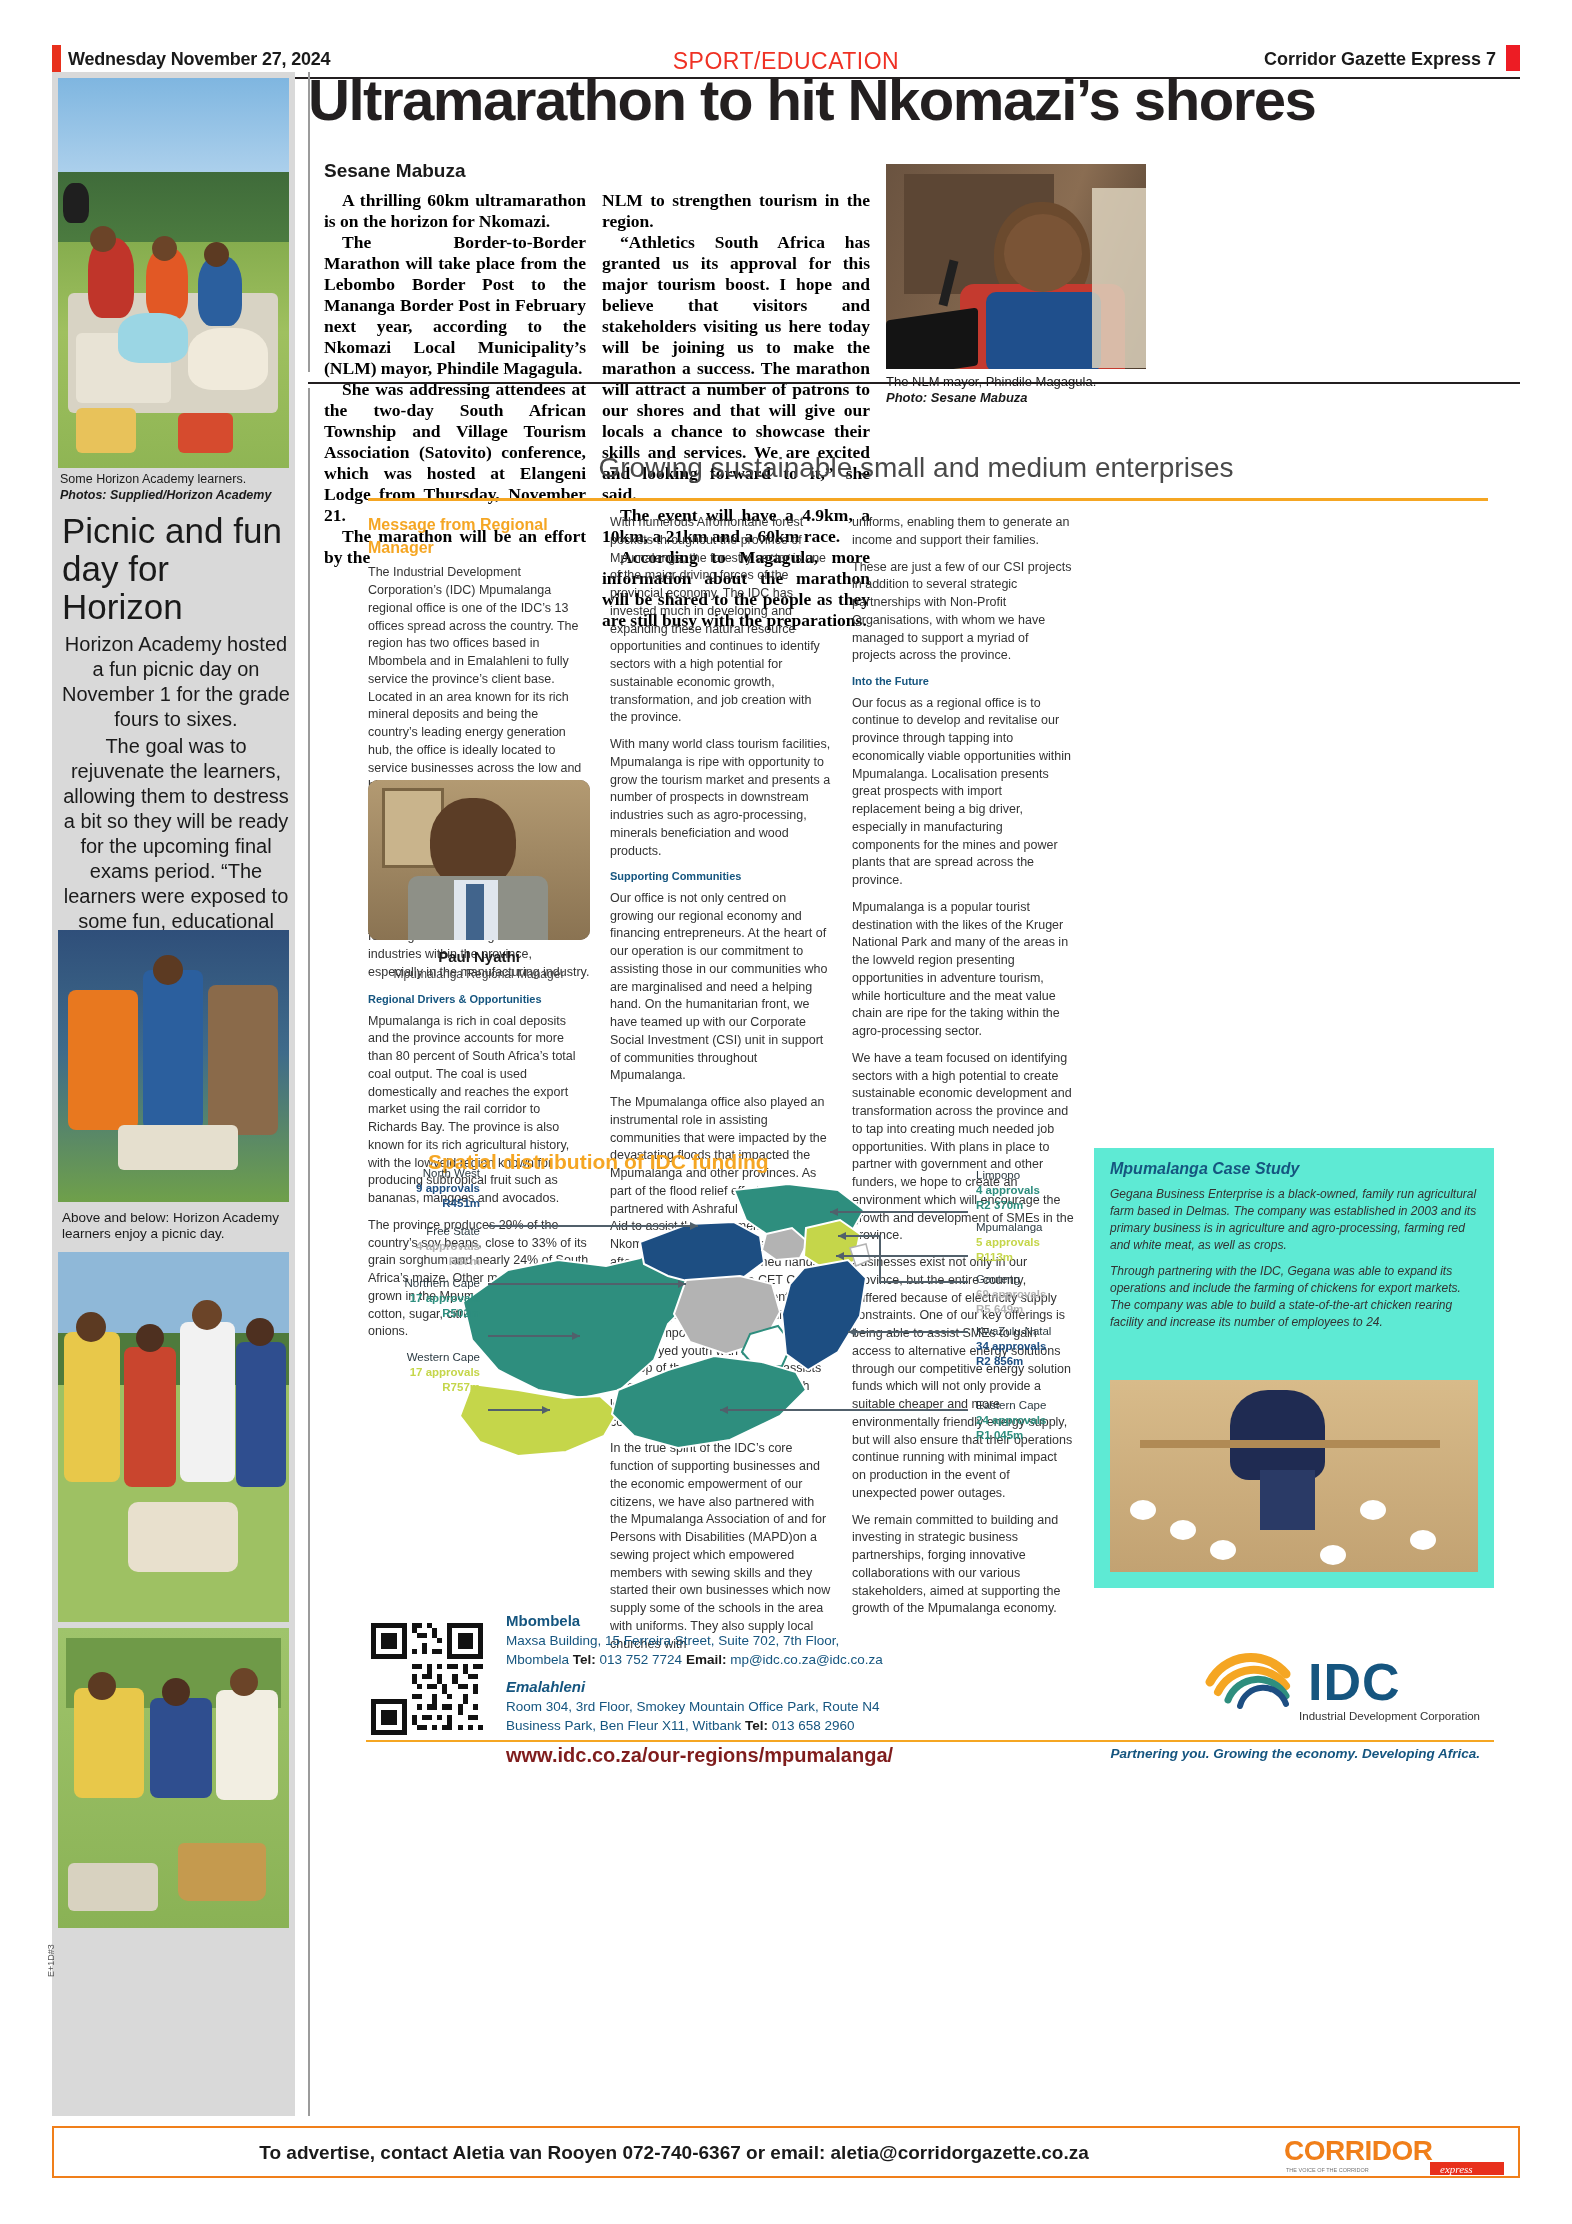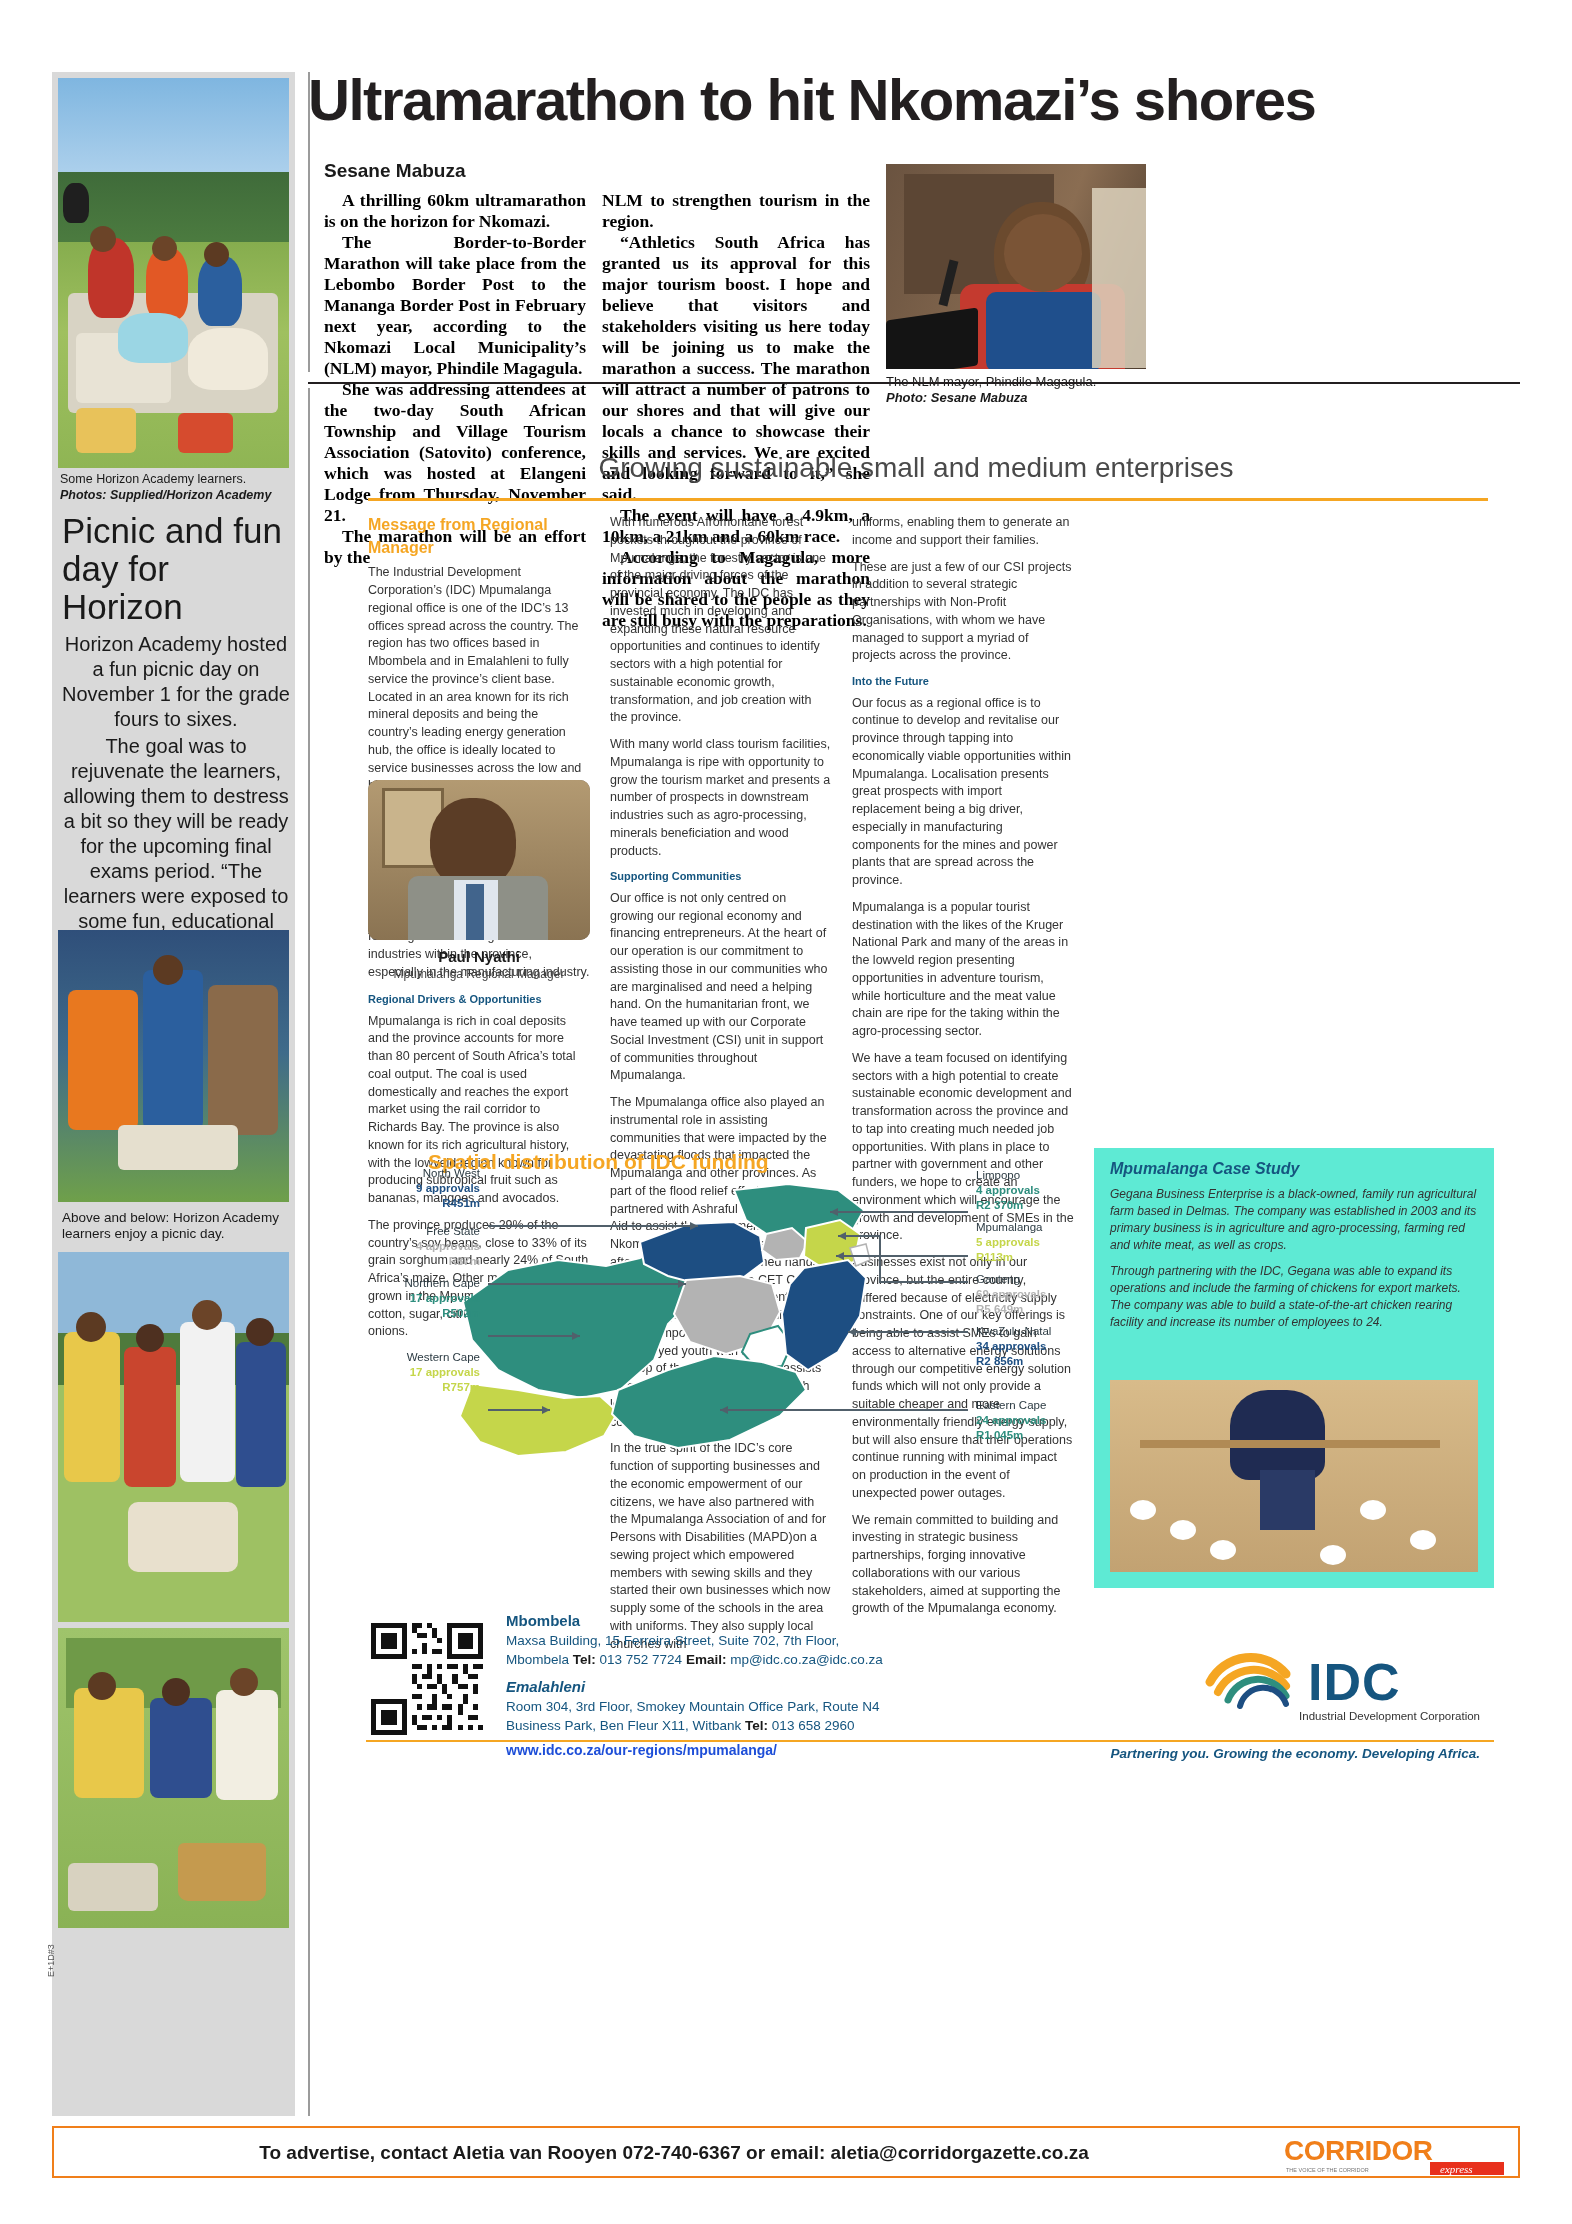--- a/index.html
+++ b/index.html
@@ -221,21 +221,21 @@
   .lbl .v  { font-weight:bold; }
   .lbl.r { text-align:right; }
   .lbl.l { text-align:left; }
 
   
   .qr { position:absolute; left:56px; top:1230px; width:122px; height:122px; }
   .contact { position:absolute; left:196px; top:1222px; width:560px;
              font-size:13.5px; line-height:1.42; color:#15557f; }
   .contact .ch { font-size:15px; font-weight:bold; color:#15557f; }
   .contact .bk { color:#1a1a1a; font-weight:bold; }
-  .contact .url { font-weight:bold; color:#1d4ed8; font-size:14px; }
+  .contact .url { font-weight:bold; color:#7f1d1d; font-size:20px; }
 
   .idc-logo { position:absolute; right:40px; top:1242px; width:280px; height:90px; }
   .idc-logo-cap { position:absolute; right:40px; top:1322px; width:280px;
                   text-align:right; font-size:11.5px; color:#333; }
   .idc-tag { position:absolute; right:40px; top:1358px; width:430px;
              text-align:right; font-size:13.5px; font-weight:bold; color:#15557f;
              font-style:italic; }
   .idc-botline { position:absolute; left:56px; top:1352px; width:1128px; height:2px;
                  background:#f5a623; }
 
@@ -250,20 +250,28 @@
   }
   .footer-logo {
     position:absolute; right:8px; top:4px; width:230px; height:44px;
   }
 </style>
 </head>
 <body>
 
 <div class="page">
 
+  <div class="masthead">
+    <div class="mast-bar-left"></div>
+    <div class="mast-date">Wednesday November 27, 2024</div>
+    <div class="mast-section">SPORT/EDUCATION</div>
+    <div class="mast-title">Corridor Gazette Express 7</div>
+    <div class="mast-bar-right"></div>
+    <div class="mast-rule"></div>
+  </div>
 
   <div class="leftcol">
 
     <div class="photo photo-top">
       <div class="sky"></div>
         <div class="trees"></div>
         <div class="grass"></div>
       <div class="blanket" style="left:10px;top:215px;width:210px;height:120px;background:#d8d3c4;"></div>
       <div class="blanket" style="left:18px;top:255px;width:95px;height:70px;background:#e8e3d5;"></div>
       <div class="kid" style="left:30px;top:160px;width:46px;height:80px;background:#c0352a;"></div>

